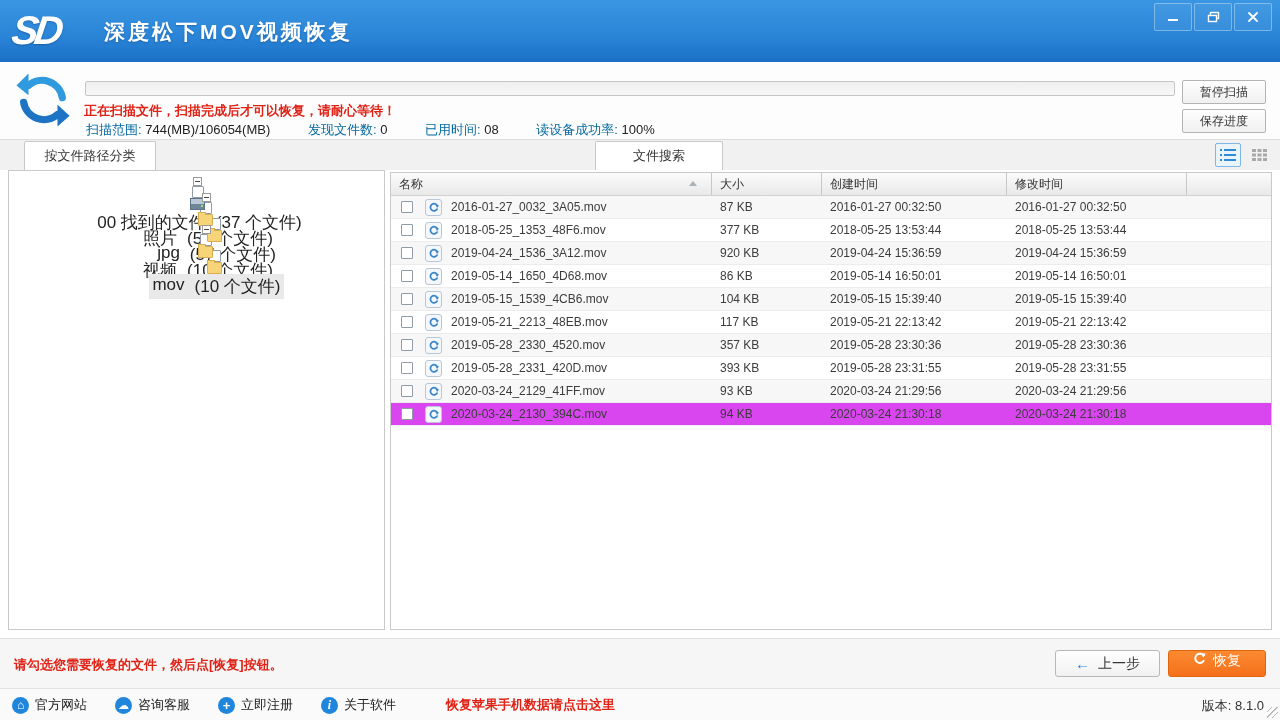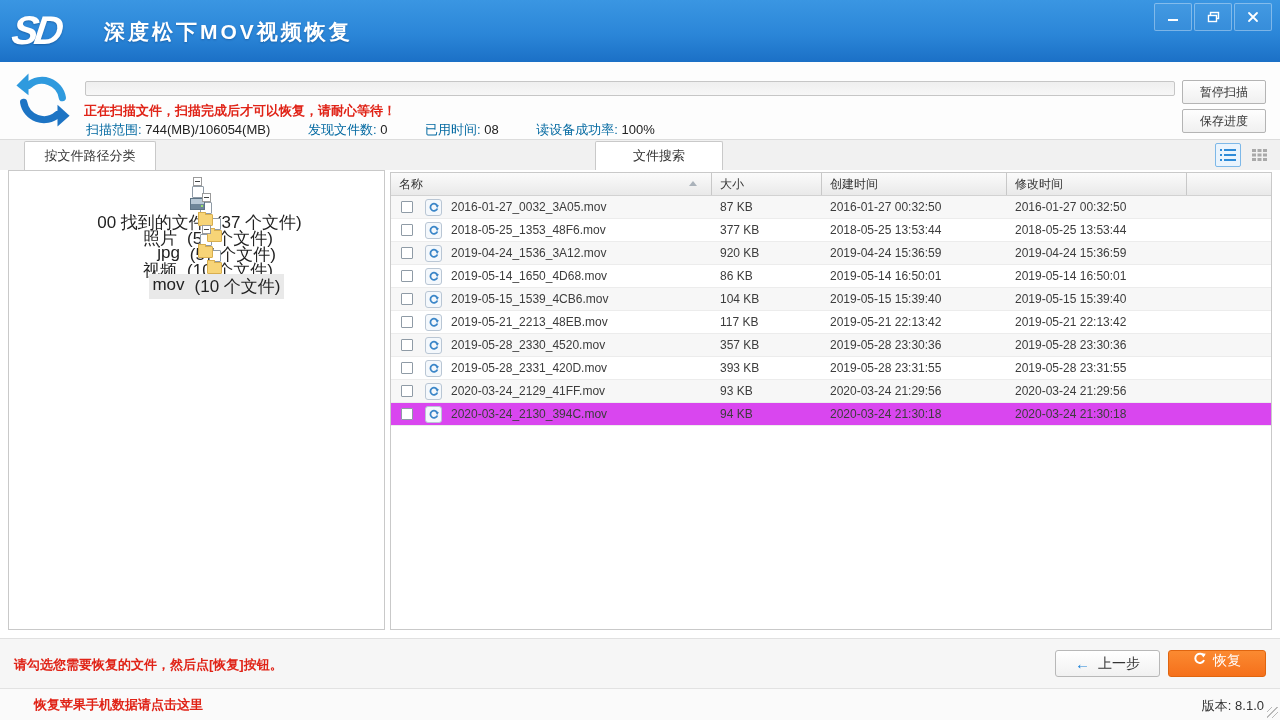--- a/index.html
+++ b/index.html
@@ -496,17 +496,36 @@
     <svg width="13" height="13" viewBox="0 0 13 13">
       <path d="M11 4.2 A4.6 4.6 0 1 0 11.1 8.2" fill="none" stroke="#fff" stroke-width="2"></path>
       <polygon points="8.6,1.2 12.8,1.8 10.2,5.4" fill="#fff"></polygon>
     </svg>
     <span>恢复</span>
   </button>
 </div>
 
 <div class="footer">
   <div class="footer-links">
+    <span style="display:flex;gap:28px;align-items:center;">
+
+    <span class="flink">
+          <span class="flink-icon icon-home"></span>
+          <span>官方网站</span>
+        </span>
+        <span class="flink">
+          <span class="flink-icon icon-cloud"></span>
+          <span>咨询客服</span>
+        </span>
+        <span class="flink">
+          <span class="flink-icon icon-register"></span>
+          <span>立即注册</span>
+        </span>
+        <span class="flink">
+          <span class="flink-icon icon-info"></span>
+          <span>关于软件</span>
+        </span>
+      </span>
     <span class="apple-link">恢复苹果手机数据请点击这里</span>
   </div>
   <div class="version"><span>版本: </span><span>8.1.0</span></div>
   <div class="resize-grip"></div>
 </div>
 
 </body></html>

